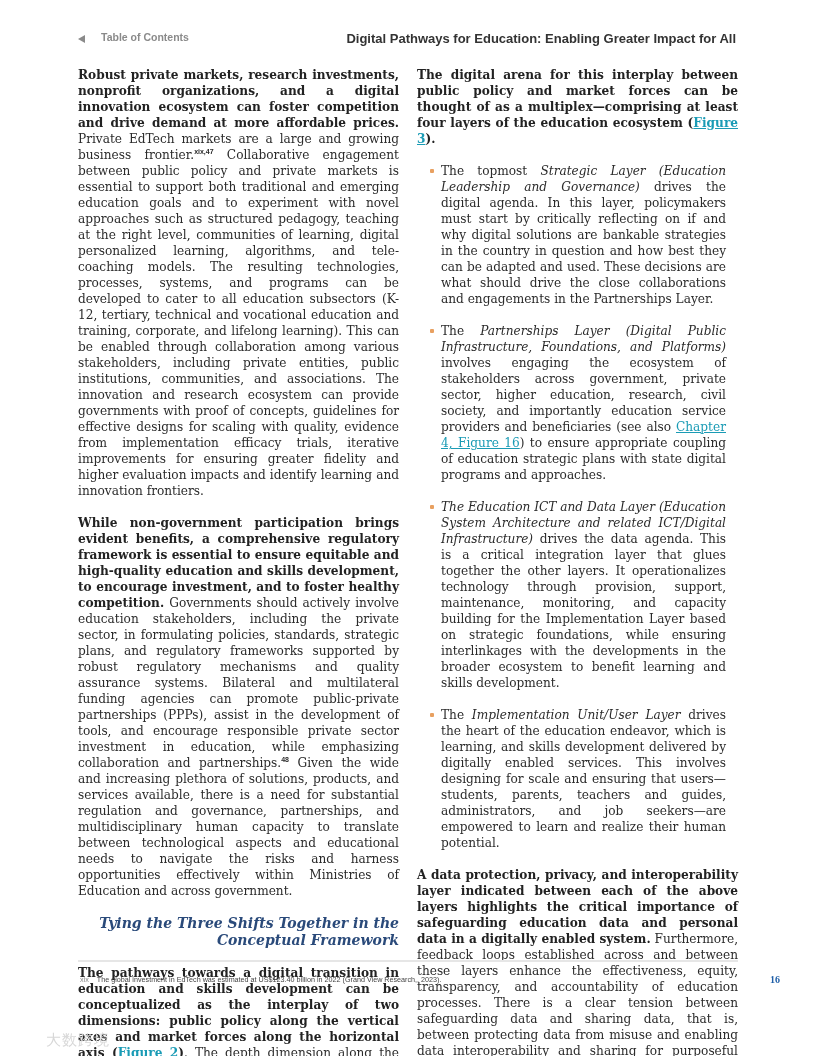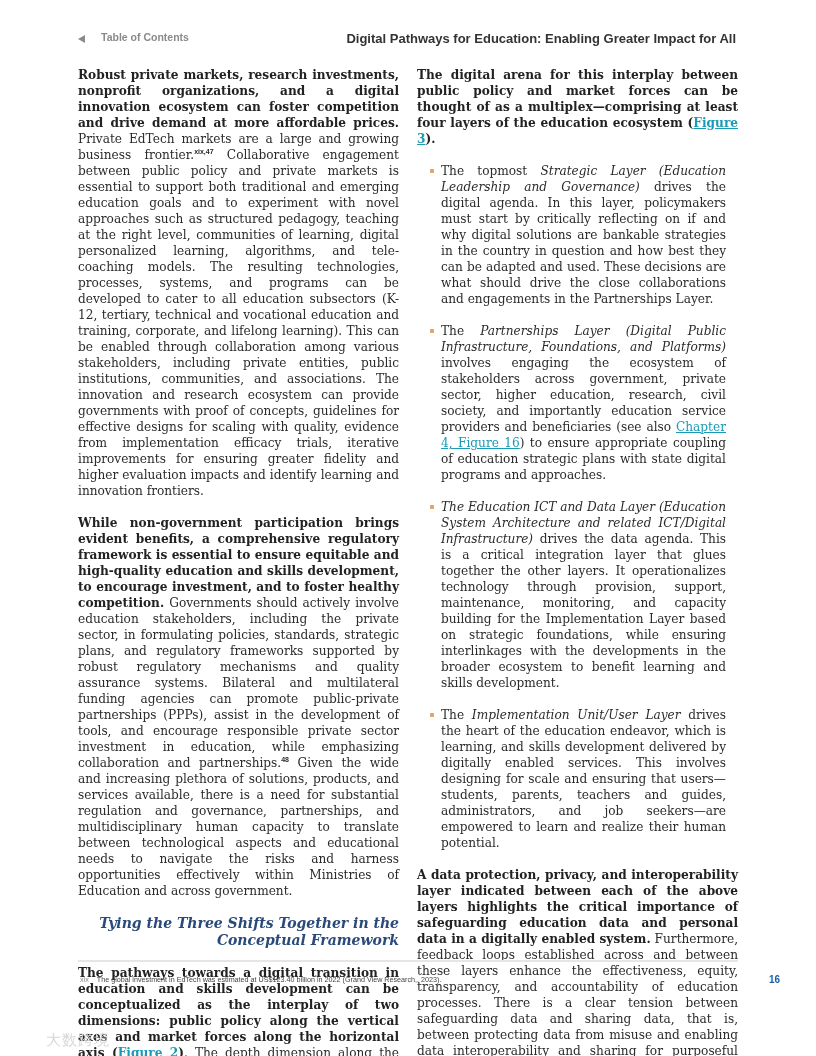--- a/index.html
+++ b/index.html
@@ -22,21 +22,21 @@
   .sup { font-size: 7px; vertical-align: super; line-height: 0; font-family: "Liberation Sans", sans-serif; font-weight: bold; }
   h2.section { margin: 0 0 16px 16px; font-style: italic; font-weight: bold; font-size: 14px; line-height: 17px; color: #2a4a7a; text-align: right; }
 
   ul.layers { list-style: none; margin: 12px; padding: 0; }
   ul.layers li { position: relative; padding-left: 12px; margin-bottom: 16px; }
   .bullet { position: absolute; left: 1px; top: 6px; width: 4px; height: 4px; background: #e8a060; border-radius: 1px; }
 
   .rule { position: absolute; top: 960px; left: 78px; right: 78px; height: 2px; background: #e6e6e6; }
   .footnote { position: absolute; top: 975px; left: 80px; font-family: "Liberation Sans", sans-serif; font-size: 7.2px; color: #444; display: flex; gap: 8px; }
   .fn-mark { color: #888; }
-  .page-num { position: absolute; top: 974px; right: 36px; font-family: Liberation Sans, sans-serif; font-weight: bold; font-size: 10px; color: #1f5fa8; }
+  .page-num { position: absolute; top: 974px; right: 36px; font-family: Liberation Serif, serif; font-weight: bold; font-size: 10px; color: #1f5fa8; }
   .watermark { position: absolute; left: 8px; bottom: 6px; font-family: "DejaVu Sans", sans-serif; font-size: 15px; color: #d8d8d8; letter-spacing: 1px; margin-left: 38px; }
 </style>
 </head>
 <body>
 
 <div class="header">
   <a class="toc-link">
     <span class="toc-arrow"></span>
     <span>Table of Contents</span>
   </a>

